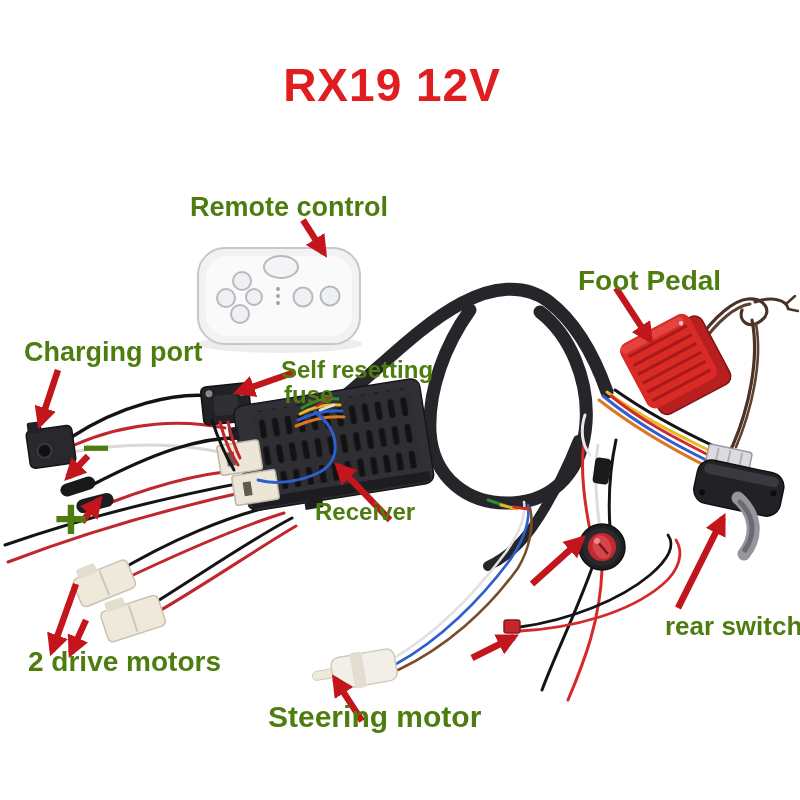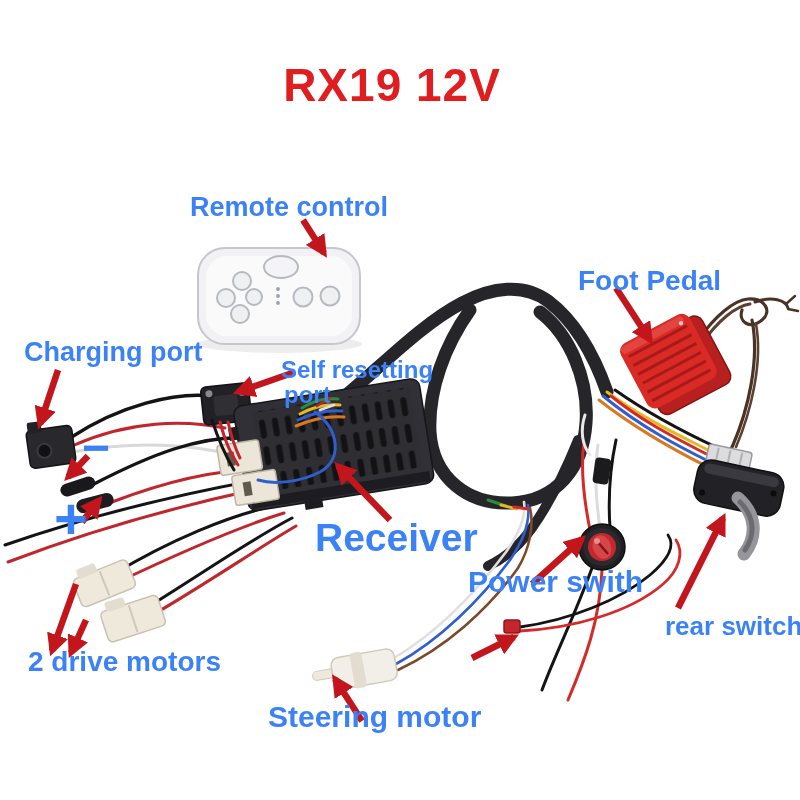--- a/index.html
+++ b/index.html
@@ -1,21 +1,21 @@
 <!DOCTYPE html>
 <html><head>
 <meta charset="utf-8">
 <style>
   html,body{margin:0;padding:0;}
   body{width:800px;height:800px;background:#ffffff;position:relative;overflow:hidden;
        font-family:"Liberation Sans",sans-serif;}
   .stage{position:absolute;inset:0;width:800px;height:688px;}
   svg.scene{position:absolute;inset:0;z-index:1;}
   .label{position:absolute;z-index:3;font-family:"Liberation Sans",sans-serif;
-         font-weight:bold;color:#3b82f6;line-height:1.15;white-space:nowrap;}
+         font-weight:bold;color:#4d7c0f;line-height:1.15;white-space:nowrap;}
   .title{position:absolute;left:0;width:784px;text-align:center;top:58px;z-index:3;
          font-weight:bold;font-size:46px;color:#e01e20;letter-spacing:1px;}
   .wire{fill:none;stroke-linecap:round;}
   .sheath{fill:none;stroke:#26262a;stroke-linecap:round;}
   .arrow{fill:none;stroke:#c3161c;stroke-width:6.5;marker-end:url(#ah);}
 </style>
 </head>
 <body>
 
 <div class="stage">
@@ -248,22 +248,21 @@
     <path class="arrow" d="M 362,721 L 335,679"></path>
   </g>
 </svg>
 
   <div class="title">RX19 12V</div>
 
   <div class="label" style="left:190px;top:192px;font-size:27px;">Remote control</div>
   <div class="label" style="left:24px;top:337px;font-size:27px;">Charging port</div>
   <div class="label" style="left:578px;top:265px;font-size:28px;">Foot Pedal</div>
   <div class="label" style="left:281px;top:356px;font-size:24px;">Self resetting</div>
-  <div class="label" style="left:284px;top:381px;font-size:24px;">port</div>
-  <div class="label" style="left:315px;top:516px;font-size:39px;text-align:right;">Receiver</div>
+  <div class="label" style="left:284px;top:381px;font-size:24px;">fuse</div>
+  <div class="label" style="left:315px;top:498px;font-size:24px;text-align:right;">Receiver</div>
   <div class="label" style="left:82px;top:420px;font-size:48px;">−</div>
   <div class="label" style="left:54px;top:486px;font-size:58px;">+</div>
   <div class="label" style="left:28px;top:646px;font-size:28px;">2 drive motors</div>
-  <div class="label" style="left:468px;top:565px;font-size:30px;">Power swith</div>
   <div class="label" style="left:665px;top:612px;font-size:26px;">rear switch</div>
   <div class="label" style="left:268px;top:700px;font-size:30px;">Steering motor</div>
 
 </div>
 
 </body></html>

